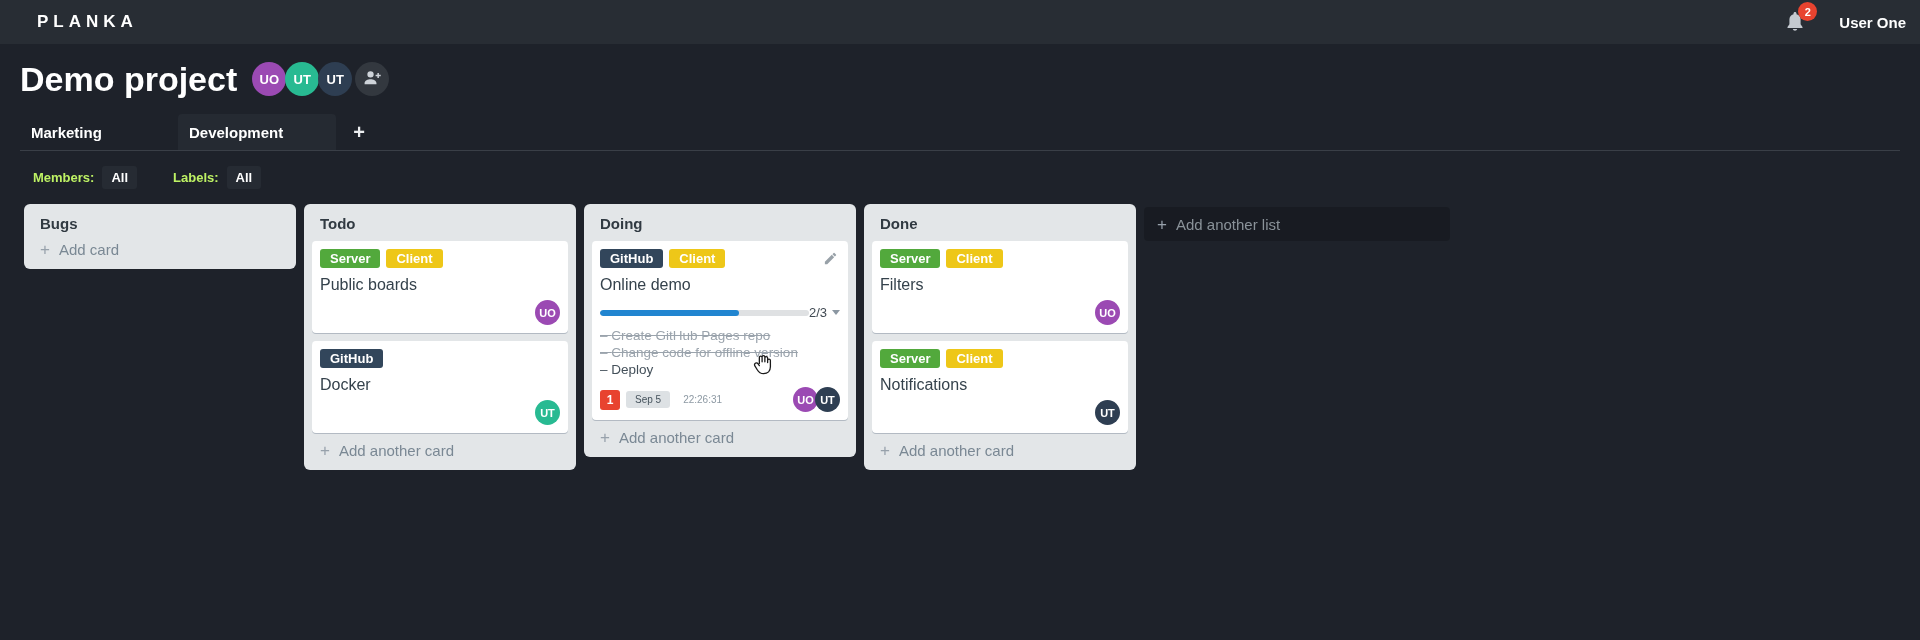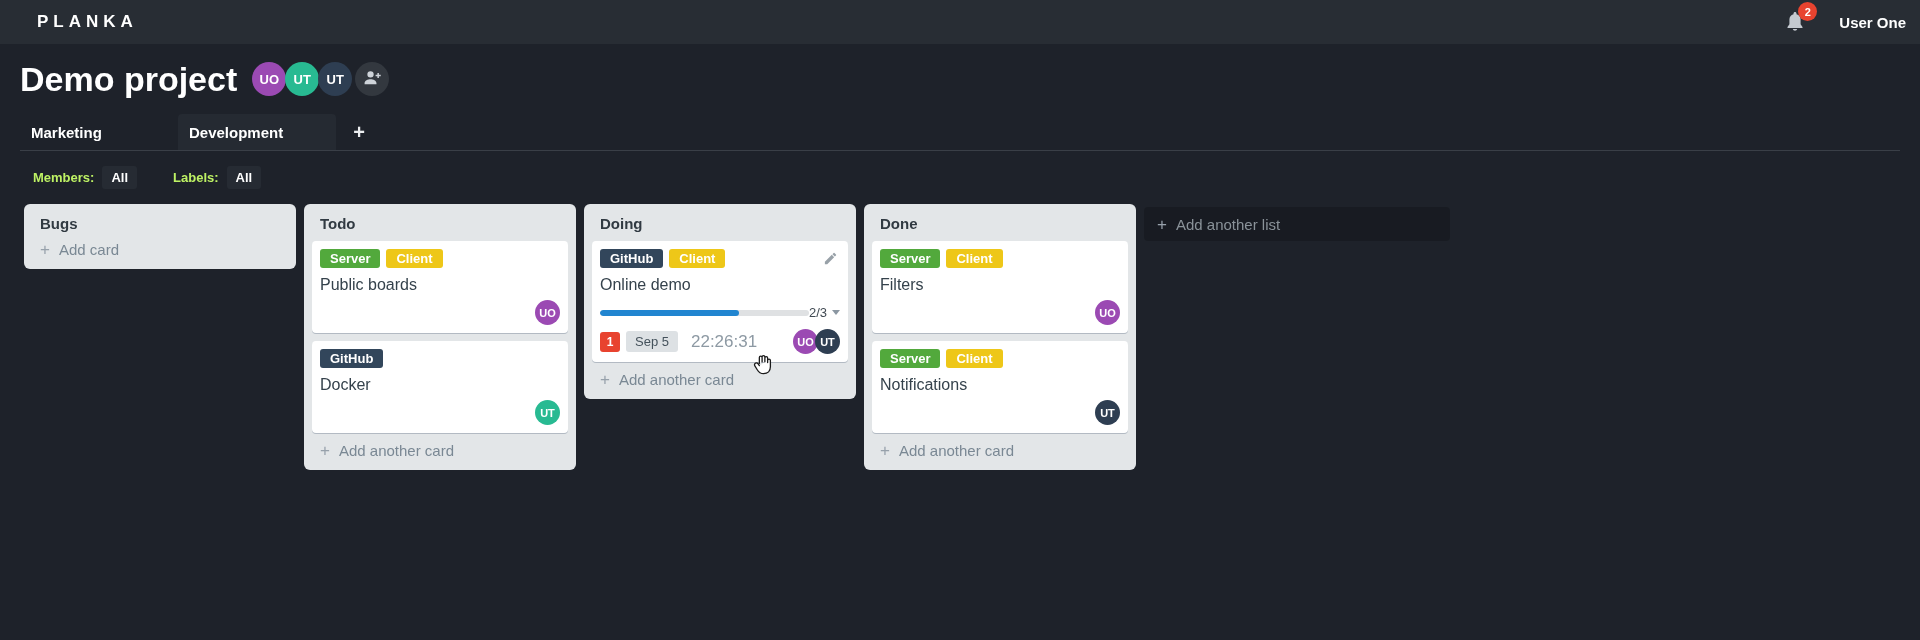--- a/index.html
+++ b/index.html
@@ -57,22 +57,22 @@
   .tri-down { width:0; height:0; border-left:4px solid transparent; border-right:4px solid transparent; border-top:5px solid #8b97a2; }
 
   .tasks { margin-top:7px; }
   .task { font-size:13.5px; line-height:17px; color:#44505a; }
   .task::before { content:"– "; }
   .task.done { color:#9aa3ac; text-decoration:line-through; }
 
   .card-footer { display:flex; align-items:center; margin-top:9px; }
   .noti-badge { width:20px; height:20px; border-radius:3px; background:#e8432f; color:#fff; font-size:12px; font-weight:bold;
     display:flex; align-items:center; justify-content:center; }
-  .due-badge { margin-left:6px; background:#dde1e4; border-radius:3px; padding:3px 9px; color:#45525c; font-size:13px; cursor:pointer; }
-  .timer { margin-left:13px; color:#8d99a3; font-size:17px; cursor:pointer; }
+  .due-badge { margin-left:6px; background:#dde1e4; border-radius:3px; padding:3px 9px; color:#45525c; font-size:10px; cursor:pointer; }
+  .timer { margin-left:13px; color:#8d99a3; font-size:10px; cursor:pointer; }
   .footer-avatars { margin-left:auto; display:flex; }
 
   .list-footer { display:flex; align-items:center; gap:9px; padding:9px 8px 3px; color:#7a8894; font-size:15px; cursor:pointer; }
   .plus { color:#97a1ab; font-size:17px; line-height:15px; }
 
   .add-list { width:306px; height:34px; background:rgba(0,0,0,0.18); border-radius:4px; display:flex; align-items:center;
     padding-left:13px; gap:9px; color:#8a9299; font-size:15px; margin-top:3px; cursor:pointer; }
 
   .hand-cursor { position:absolute; left:750px; top:352px; pointer-events:none; }
 </style>
@@ -180,20 +180,25 @@
         <div class="card-title">Online demo</div>
         <div class="progress-row">
           <div class="progress-track">
             <div class="progress-fill" style="width: 66.7%;"></div>
           </div>
           <div class="fraction">
             <span>2/3</span>
             <span class="tri-down"></span>
           </div>
         </div>
+        <div class="tasks">
+          <div class="task done">Create GitHub Pages repo</div>
+          <div class="task done">Change code for offline version</div>
+          <div class="task">Deploy</div>
+        </div>
         <div class="card-footer">
           <span class="noti-badge">1</span>
           <span class="due-badge">Sep 5</span>
           <span class="timer">22:26:31</span>
           <span class="footer-avatars">
             <span class="avatar-sm" style="background-color: rgb(155, 74, 179);">UO</span>
             <span class="avatar-sm" style="background-color: rgb(46, 62, 82);">UT</span>
           </span>
         </div>
       </div>

